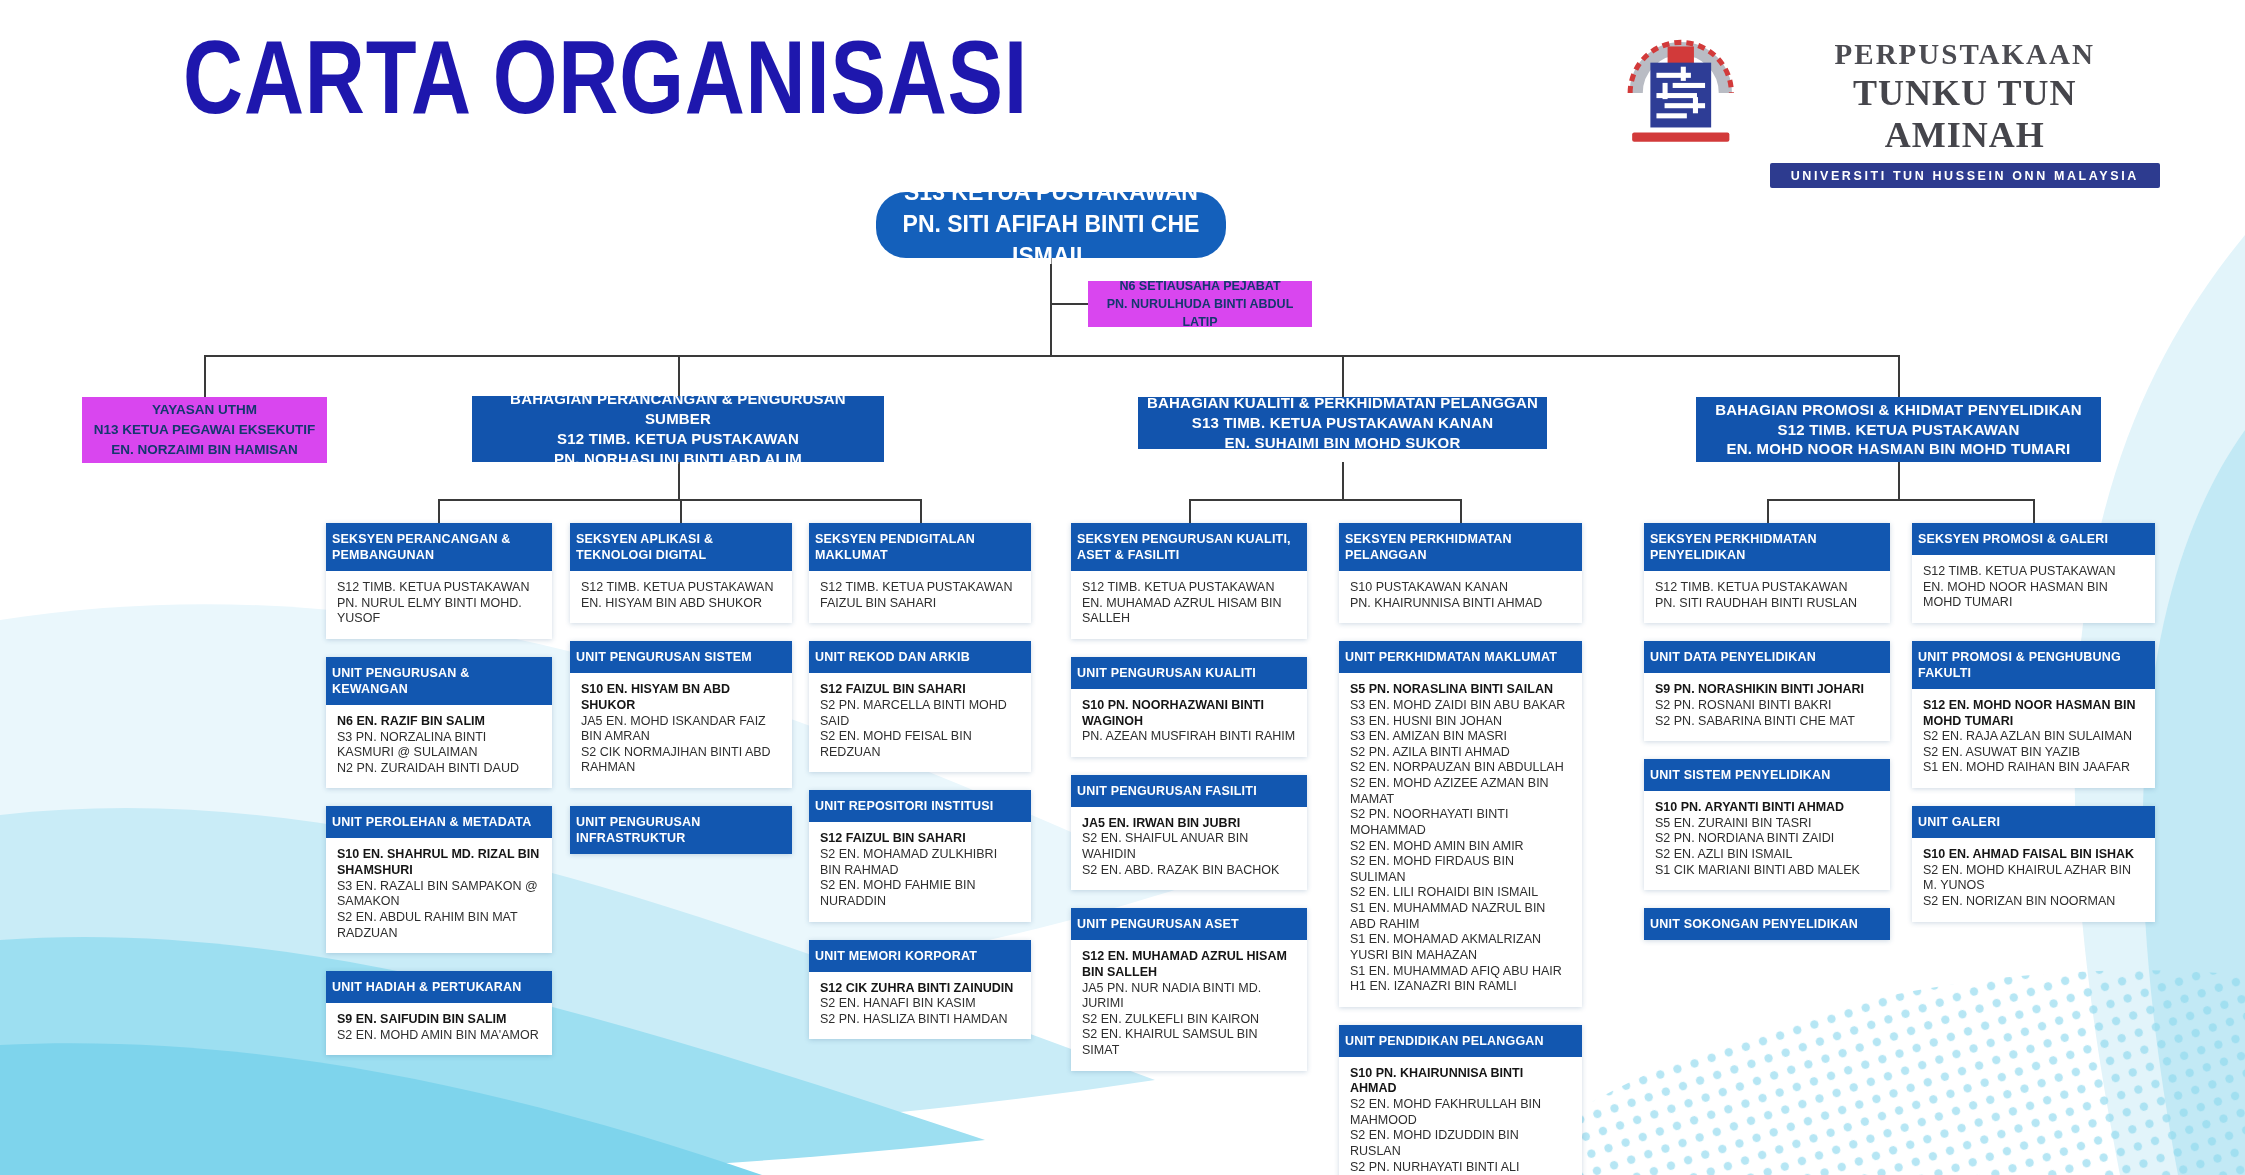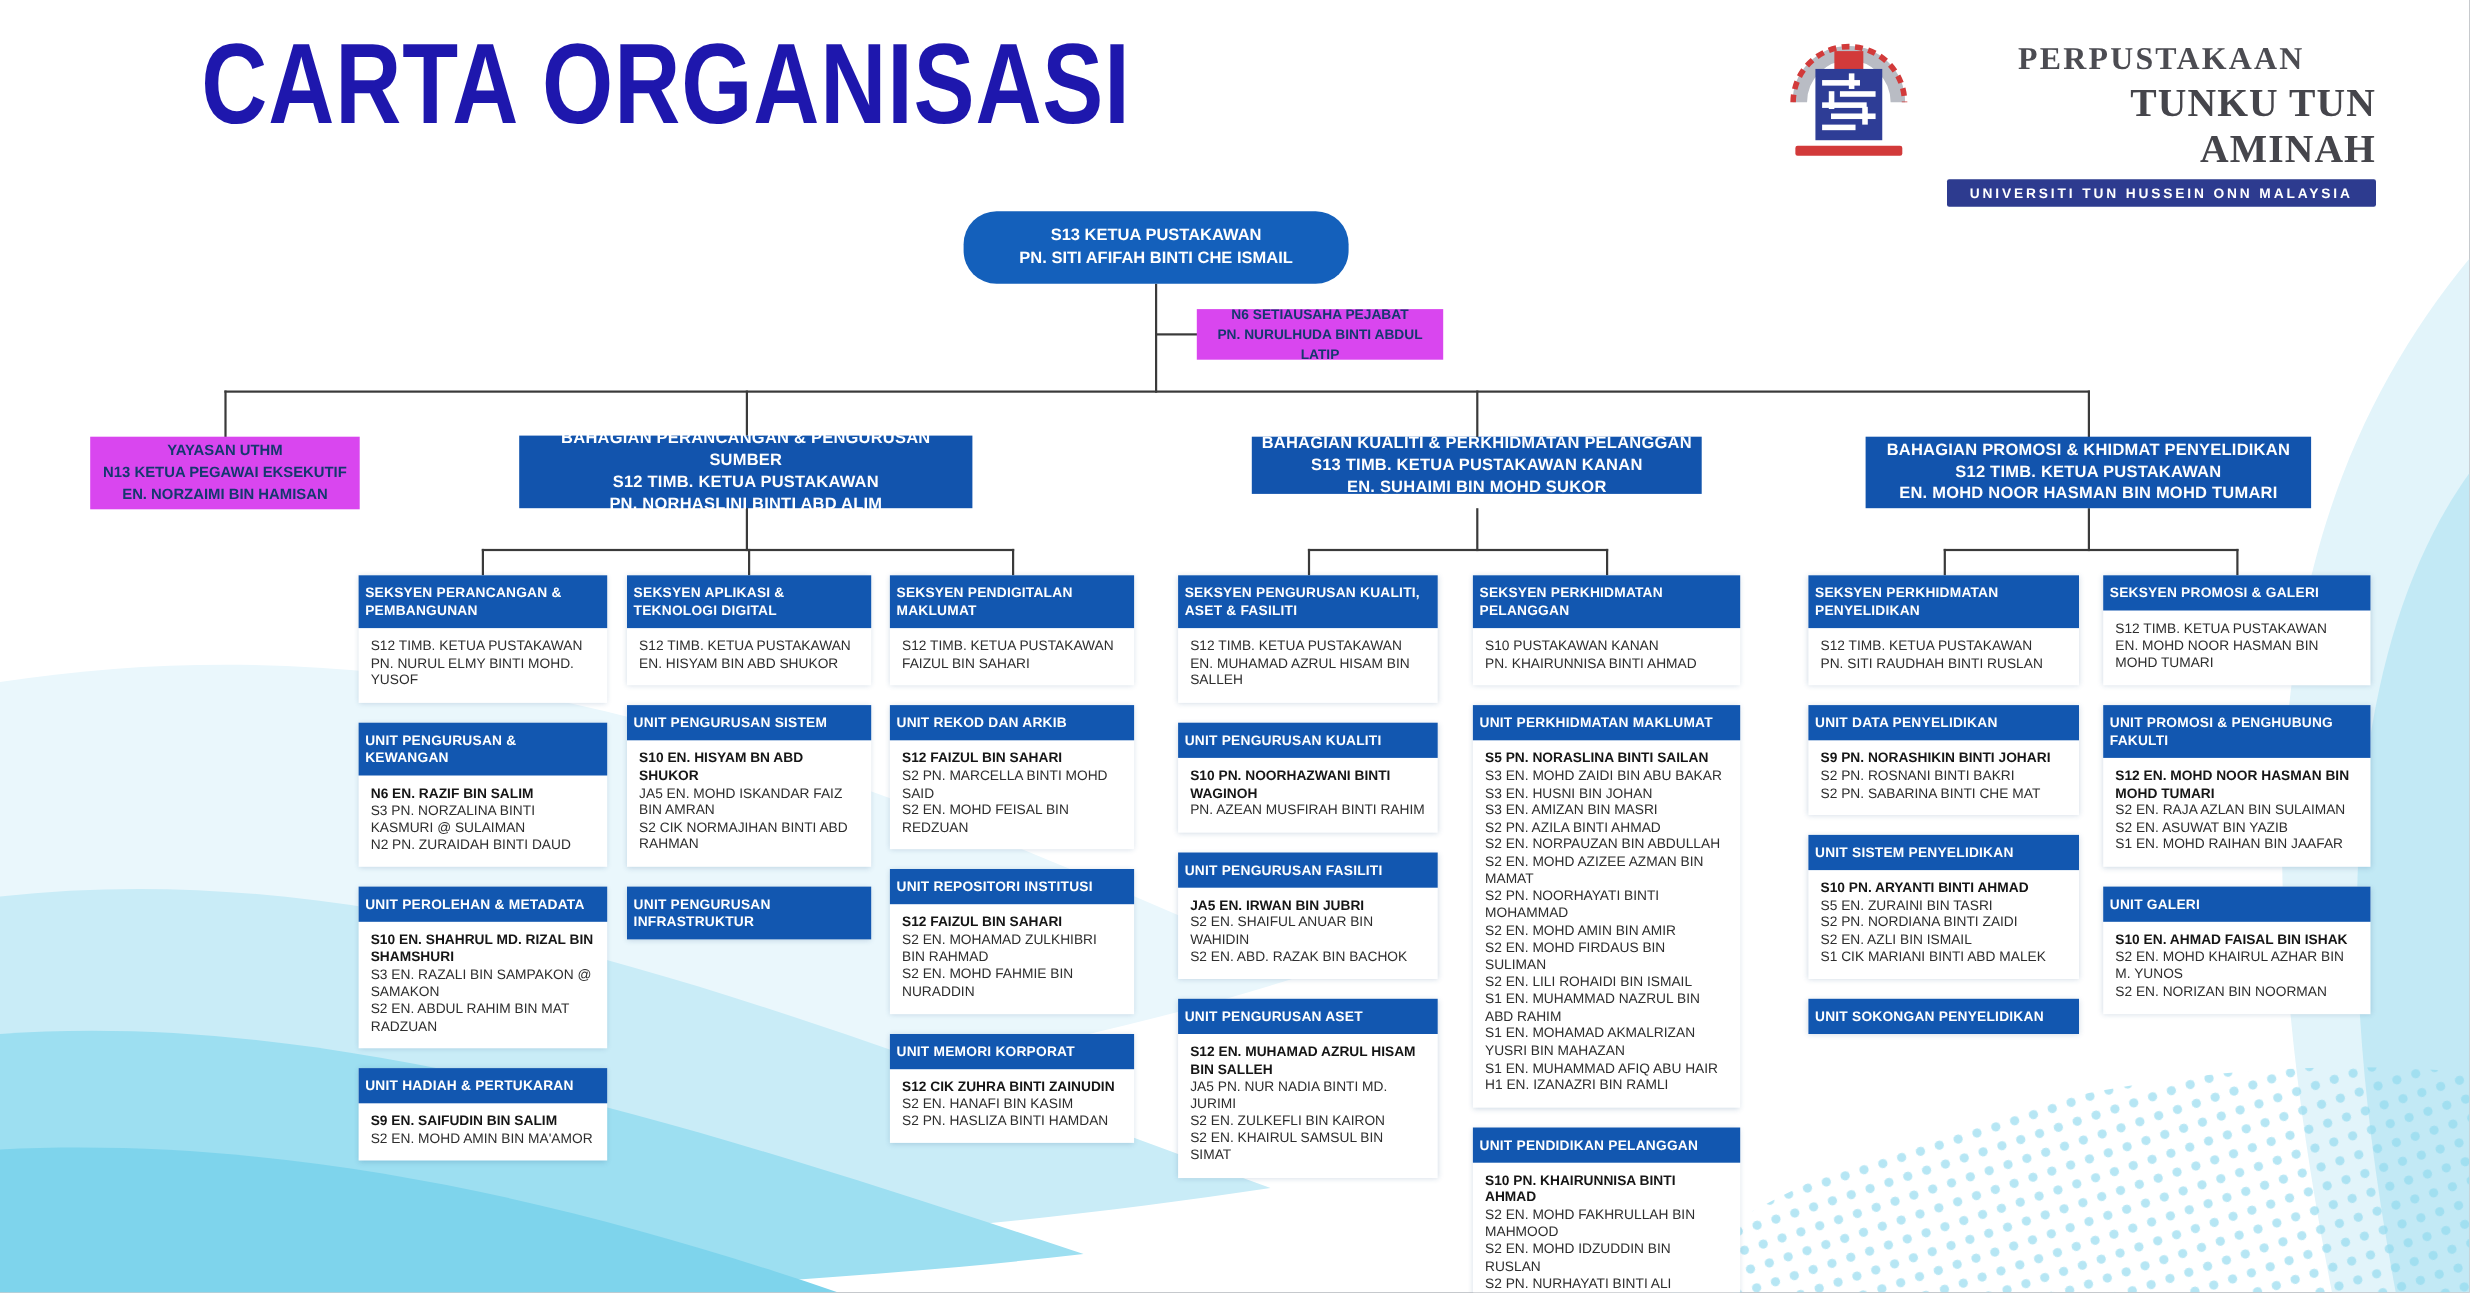--- a/index.html
+++ b/index.html
@@ -14,37 +14,37 @@
     position:absolute; left:183px; top:18px; margin:0; z-index:2;
     font-size:104px; font-weight:800; color:#1e17ad; letter-spacing:1px;
     transform:scaleX(.80); transform-origin:left top; white-space:nowrap;
     font-family:"Liberation Sans", sans-serif;
   }
 
   
   .logo{position:absolute; left:1620px; top:30px; width:540px; display:flex; gap:28px; z-index:2;}
   .logo-text{width:392px; text-align:center; padding-top:8px;}
   .logo-line1{font-family:"Liberation Serif", serif; font-weight:700; font-size:29px; color:#4c4c52; letter-spacing:2px;}
-  .logo-line2{font-family:"Liberation Serif", serif; font-weight:700; font-size:36px; color:#45454b; letter-spacing:1px; margin-top:1px;text-align:right;}
+  .logo-line2{font-family:"Liberation Serif", serif; font-weight:700; font-size:36px; color:#45454b; letter-spacing:1px; margin-top:1px;}
   .logo-banner{
     margin-top:7px; background:#2d3b8f; color:#ffffff; font-size:12.5px; font-weight:700;
     letter-spacing:2.6px; padding:6px 0 5px; border-radius:2px;
   }
 
   
   .line{position:absolute; background:#3a3a3a; z-index:1;}
 
   
   .box{
     position:absolute; z-index:2; box-sizing:border-box;
     display:flex; flex-direction:column; align-items:center; justify-content:center;
     text-align:center; padding:5px 8px;
   }
   .box-blue{background:#1460bb; color:#ffffff; font-weight:700;}
-  .box-root{font-size:15px; line-height:1.38;border-radius:30px;}
+  .box-root{font-size:23px; line-height:1.38;border-radius:30px;}
   .box-division{background:#1254ad; font-size:15px; line-height:1.32; letter-spacing:.2px;}
   .box-cyan{background:#d946ef; color:#14386e; font-weight:700;text-align:center;}
   .box-secretary{font-size:12.5px; line-height:1.45;}
   .box-yayasan{font-size:13.5px; line-height:1.5;}
 
   
   .org-column{position:absolute; top:523px; z-index:2;}
   .card{background:#ffffff; box-shadow:0 1px 5px rgba(30,80,130,.22); margin-bottom:18px;}
   .card-header{
     background:#1257b0; color:#ffffff; 

